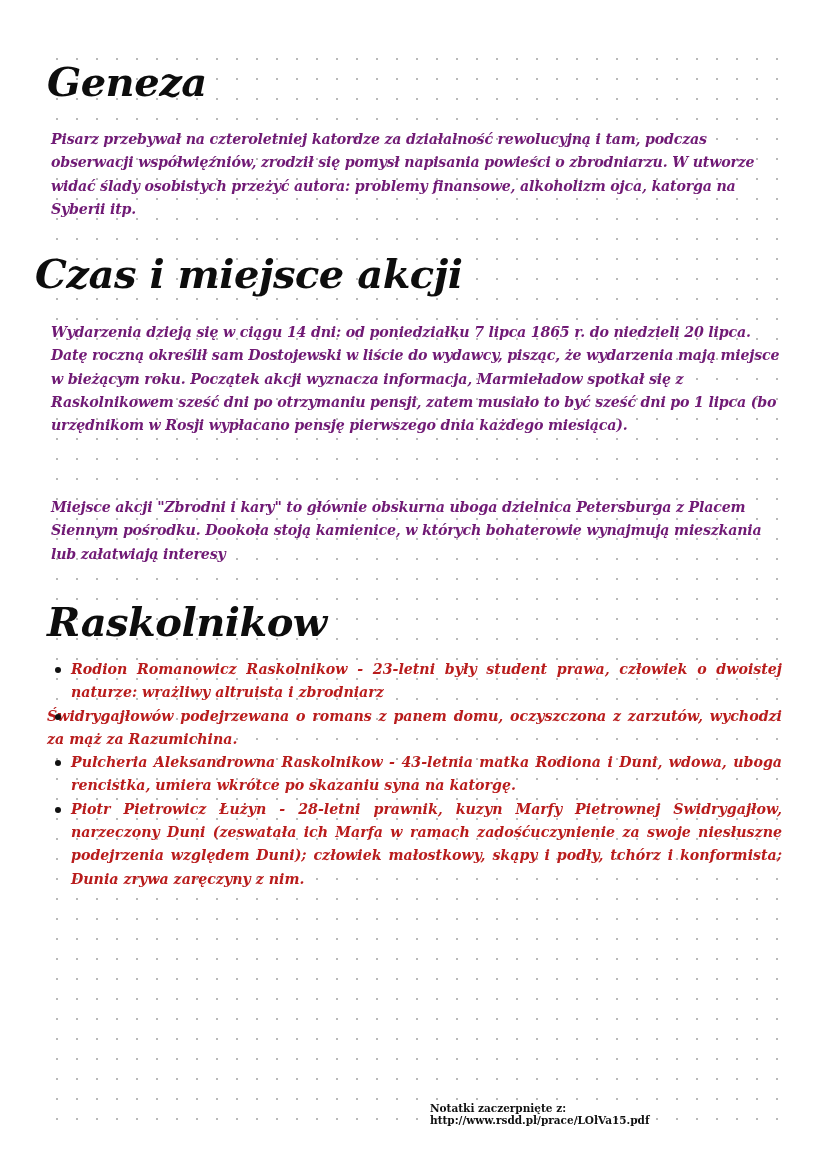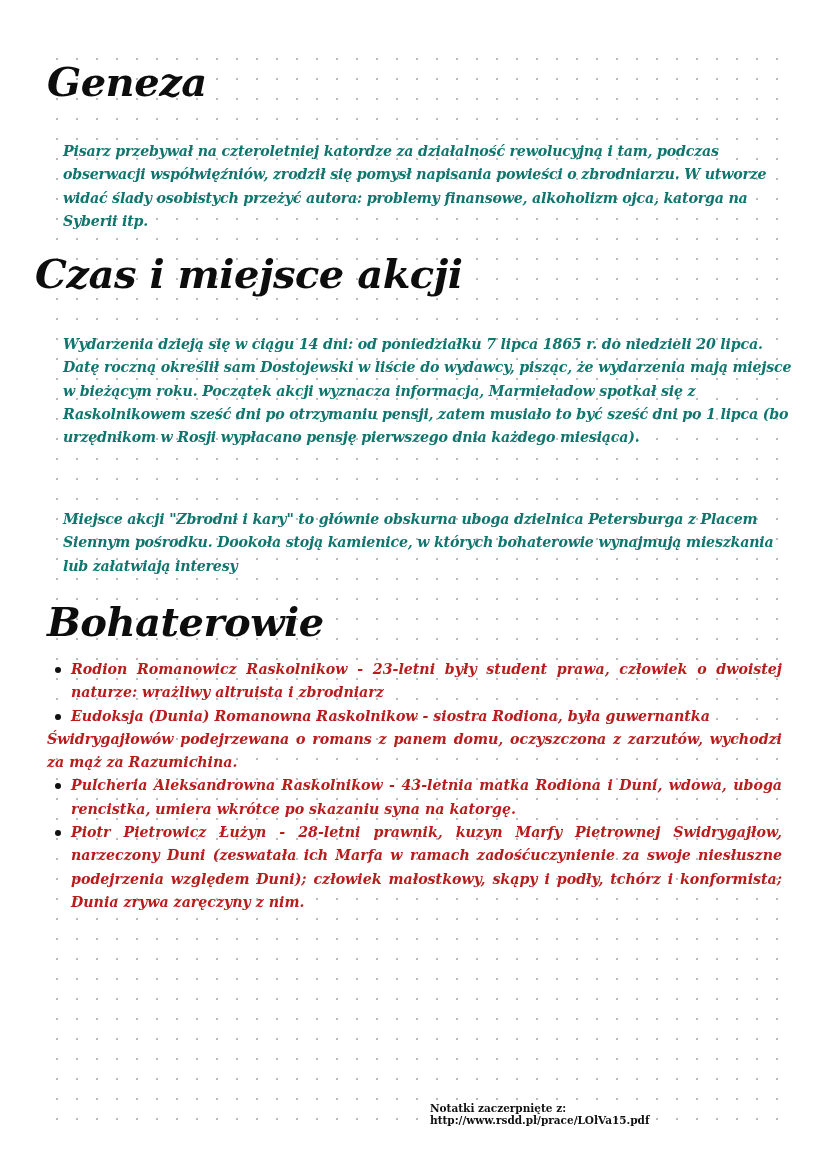--- a/index.html
+++ b/index.html
@@ -19,23 +19,23 @@
   h1 {
     position:absolute; margin:0;
     font-family:"DejaVu Serif", serif;
     font-weight:bold; font-style:italic;
     color:#0d0d0d; letter-spacing:-0.5px;
   }
   #h-geneza { left:47px; top:58px; font-size:40px; }
   #h-czas { left:35px; top:250px; font-size:40px; }
   #h-boh { left:47px; top:598px; font-size:40px; }
   .para {
-    position:absolute; margin:16px;
+    position:absolute; margin:4px;
     font-family:"DejaVu Serif", serif; font-style:italic; font-weight:bold;
-    font-size:14.2px; line-height:23.3px; color:#0f766e;
+    font-size:14.2px; line-height:23.3px; color:#701a75;
     letter-spacing:-0.2px;
   }
   #p-geneza { left:47px; top:124px; width:735px; }
   #p-czas1 { left:47px; top:317px; width:735px; }
   #p-czas2 { left:47px; top:492px; width:735px; }
   ul.heroes {
     position:absolute; left:47px; top:658px; width:735px; margin:0; padding:0;
     list-style:none;
     font-family:"DejaVu Serif", serif; font-style:italic; font-weight:bold;
     font-size:14.2px; line-height:23.3px; color:#b91c1c;
@@ -60,29 +60,28 @@
 <div class="grid"></div>
 
 <div class="content">
   <h1 id="h-geneza">Geneza</h1>
   <p id="p-geneza" class="para">Pisarz przebywał na czteroletniej katordze za działalność rewolucyjną i tam, podczas obserwacji współwięźniów, zrodził się pomysł napisania powieści o zbrodniarzu. W utworze widać ślady osobistych przeżyć autora: problemy finansowe, alkoholizm ojca, katorga na Syberii itp.</p>
 
   <h1 id="h-czas">Czas i miejsce akcji</h1>
   <p id="p-czas1" class="para">Wydarzenia dzieją się w ciągu 14 dni: od poniedziałku 7 lipca 1865 r. do niedzieli 20 lipca. Datę roczną określił sam Dostojewski w liście do wydawcy, pisząc, że wydarzenia mają miejsce w bieżącym roku. Początek akcji wyznacza informacja, Marmieładow spotkał się z Raskolnikowem sześć dni po otrzymaniu pensji, zatem musiało to być sześć dni po 1 lipca (bo urzędnikom w Rosji wypłacano pensję pierwszego dnia każdego miesiąca).</p>
   <p id="p-czas2" class="para">Miejsce akcji "Zbrodni i kary" to głównie obskurna uboga dzielnica Petersburga z Placem Siennym pośrodku. Dookoła stoją kamienice, w których bohaterowie wynajmują mieszkania lub załatwiają interesy</p>
 
-  <h1 id="h-boh">Bohaterowie</h1>
+  <h1 id="h-boh">Raskolnikow</h1>
   <ul class="heroes">
     <li>
       <span class="bullet"></span>
       <span>Rodion Romanowicz Raskolnikow - 23-letni były student prawa, człowiek o dwoistej naturze: wrażliwy altruista i zbrodniarz</span>
     </li>
     <li class="outdent">
       <span class="bullet"></span>
-      <span class="first">Eudoksja (Dunia) Romanowna Raskolnikow - siostra Rodiona, była guwernantka</span>
       <span class="rest">Świdrygajłowów podejrzewana o romans z panem domu, oczyszczona z zarzutów, wychodzi za mąż za Razumichina.</span>
     </li>
     <li>
       <span class="bullet"></span>
       <span>Pulcheria Aleksandrowna Raskolnikow - 43-letnia matka Rodiona i Duni, wdowa, uboga rencistka, umiera wkrótce po skazaniu syna na katorgę.</span>
     </li>
     <li>
       <span class="bullet"></span>
       <span>Piotr Pietrowicz Łużyn - 28-letni prawnik, kuzyn Marfy Pietrownej Swidrygajłow, narzeczony Duni (zeswatała ich Marfa w ramach zadośćuczynienie za swoje niesłuszne podejrzenia względem Duni); człowiek małostkowy, skąpy i podły, tchórz i konformista; Dunia zrywa zaręczyny z nim.</span>
     </li>

